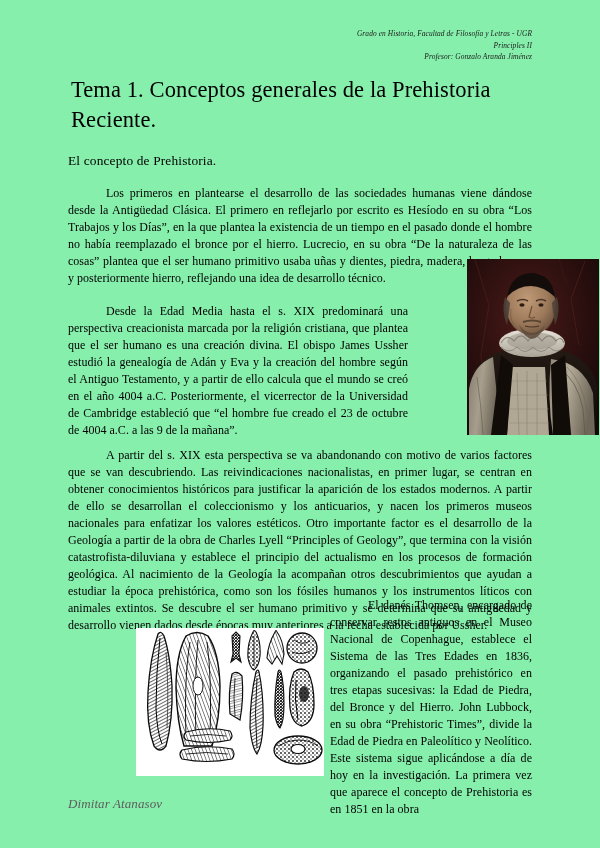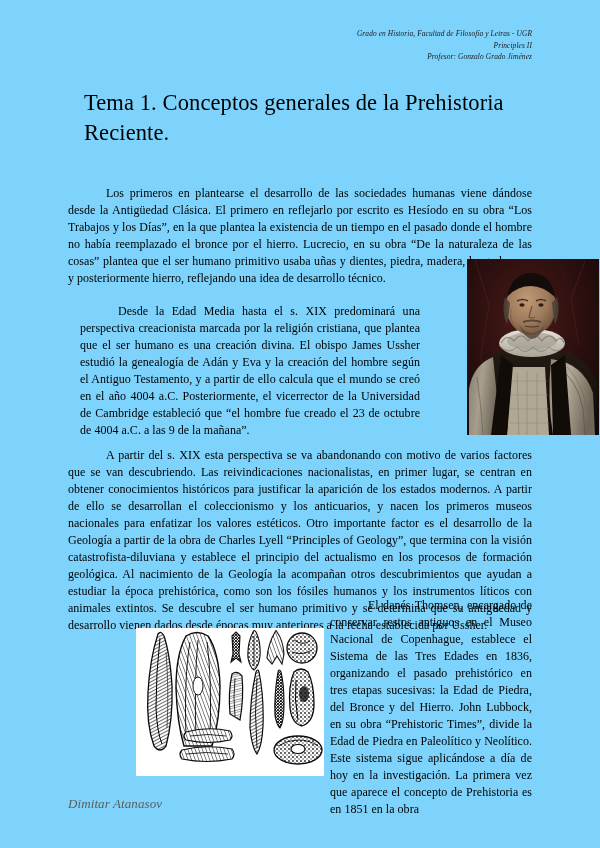--- a/index.html
+++ b/index.html
@@ -5,21 +5,21 @@
 <style>
   html, body {
     margin: 0;
     padding: 0;
     background: #9a9a9a;
   }
   .page {
     position: relative;
     width: 600px;
     height: 848px;
-    background: #7dd3fc;
+    background: #86efac;
     overflow: hidden;
     box-sizing: border-box;
     font-family: "Liberation Serif", "DejaVu Serif", serif;
     color: #000000;
   }
   .page-inner {
     position: absolute;
     left: 68px;
     top: 0;
     width: 464px;
@@ -43,21 +43,21 @@
 
   
   .doc-title {
     position: absolute;
     top: 72px;
     left: 0;
     width: 464px;
     font-size: 22.5px;
     line-height: 30px;
     font-weight: normal;
-    margin: 16px;
+    margin: 3px;
     letter-spacing: 0.1px;
   }
 
   
   .section-heading {
     position: absolute;
     top: 152px;
     left: 0;
     width: 464px;
     font-size: 13.4px;
@@ -77,21 +77,21 @@
     text-align: justify;
     text-justify: inter-word;
     letter-spacing: 0.02px;
   }
   .body-block p {
     margin: 0;
     text-indent: 38px;
   }
 
   #para-1 { top: 185px; }
-  #para-2 { top: 303px; width: 340px; margin-left: 12px; }
+  #para-2 { top: 303px; width: 340px; }
   #para-3 { top: 447px; }
   #para-4 { top: 597px; left: 262px; width: 202px; }
 
   
   .portrait-frame {
     position: absolute;
     left: 399px;
     top: 259px;
     width: 132px;
     height: 176px;
@@ -127,25 +127,26 @@
 </style>
 </head>
 <body>
 
 <div class="page">
   <div class="page-inner">
 
     <div class="doc-header">
       <div>Grado en Historia, Facultad de Filosofía y Letras - UGR</div>
       <div>Principles II</div>
-      <div>Profesor: Gonzalo Grado Jiménez</div>
+      <div>Profesor: Gonzalo Aranda Jiménez</div>
     </div>
 
     <h1 class="doc-title">Tema 1. Conceptos generales de la Prehistoria Reciente.</h1>
 
+    <h2 class="section-heading">El concepto de Prehistoria.</h2>
 
     <div class="body-block" id="para-1">
       <p>Los primeros en plantearse el desarrollo de las sociedades humanas viene dándose desde la Antigüedad Clásica. El primero en reflejarlo por escrito es Hesíodo en su obra “Los Trabajos y los Días”, en la que plantea la existencia de un tiempo en el pasado donde el hombre no había reemplazado el bronce por el hierro. Lucrecio, en su obra “De la naturaleza de las cosas” plantea que el ser humano primitivo usaba uñas y dientes, piedra, madera, luego bronce y posteriormente hierro, reflejando una idea de desarrollo técnico.</p>
     </div>
 
     <div class="body-block" id="para-2">
       <p>Desde la Edad Media hasta el s. XIX predominará una perspectiva creacionista marcada por la religión cristiana, que plantea que el ser humano es una creación divina. El obispo James Ussher estudió la genealogía de Adán y Eva y la creación del hombre según el Antiguo Testamento, y a partir de ello calcula que el mundo se creó en el año 4004 a.C. Posteriormente, el vicerrector de la Universidad de Cambridge estableció que “el hombre fue creado el 23 de octubre de 4004 a.C. a las 9 de la mañana”.</p>
     </div>
 
     <div class="portrait-frame">

